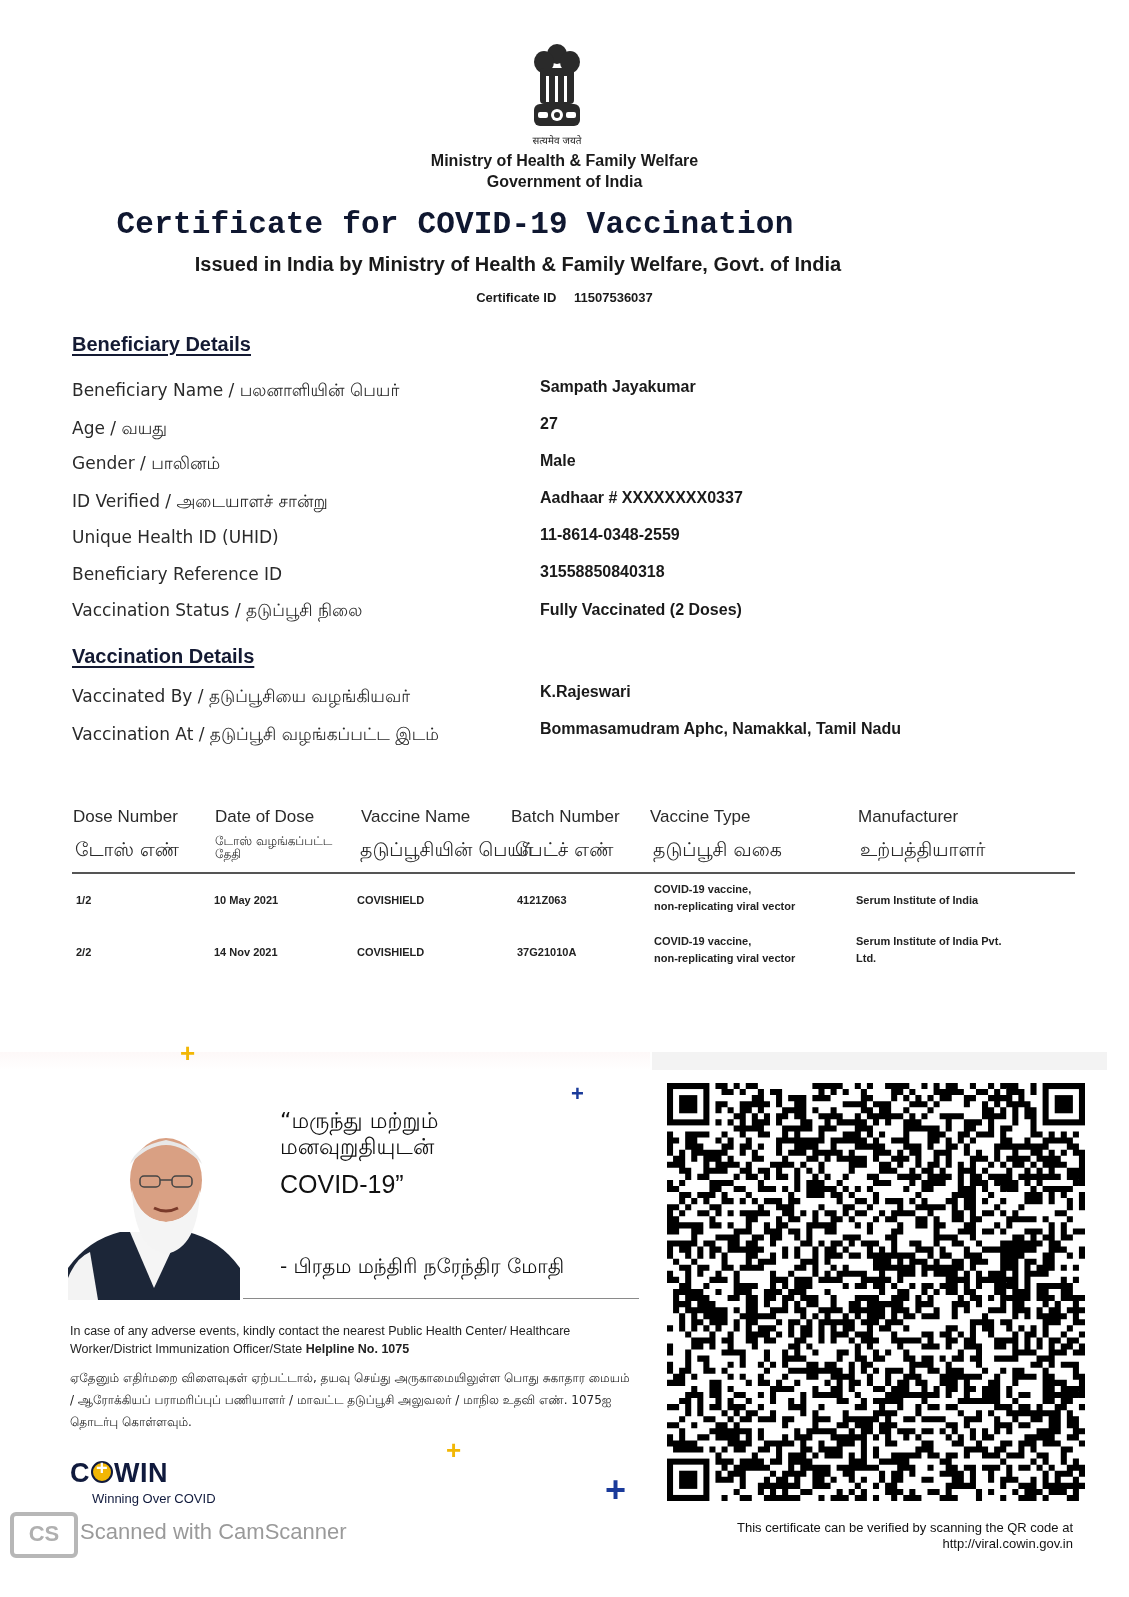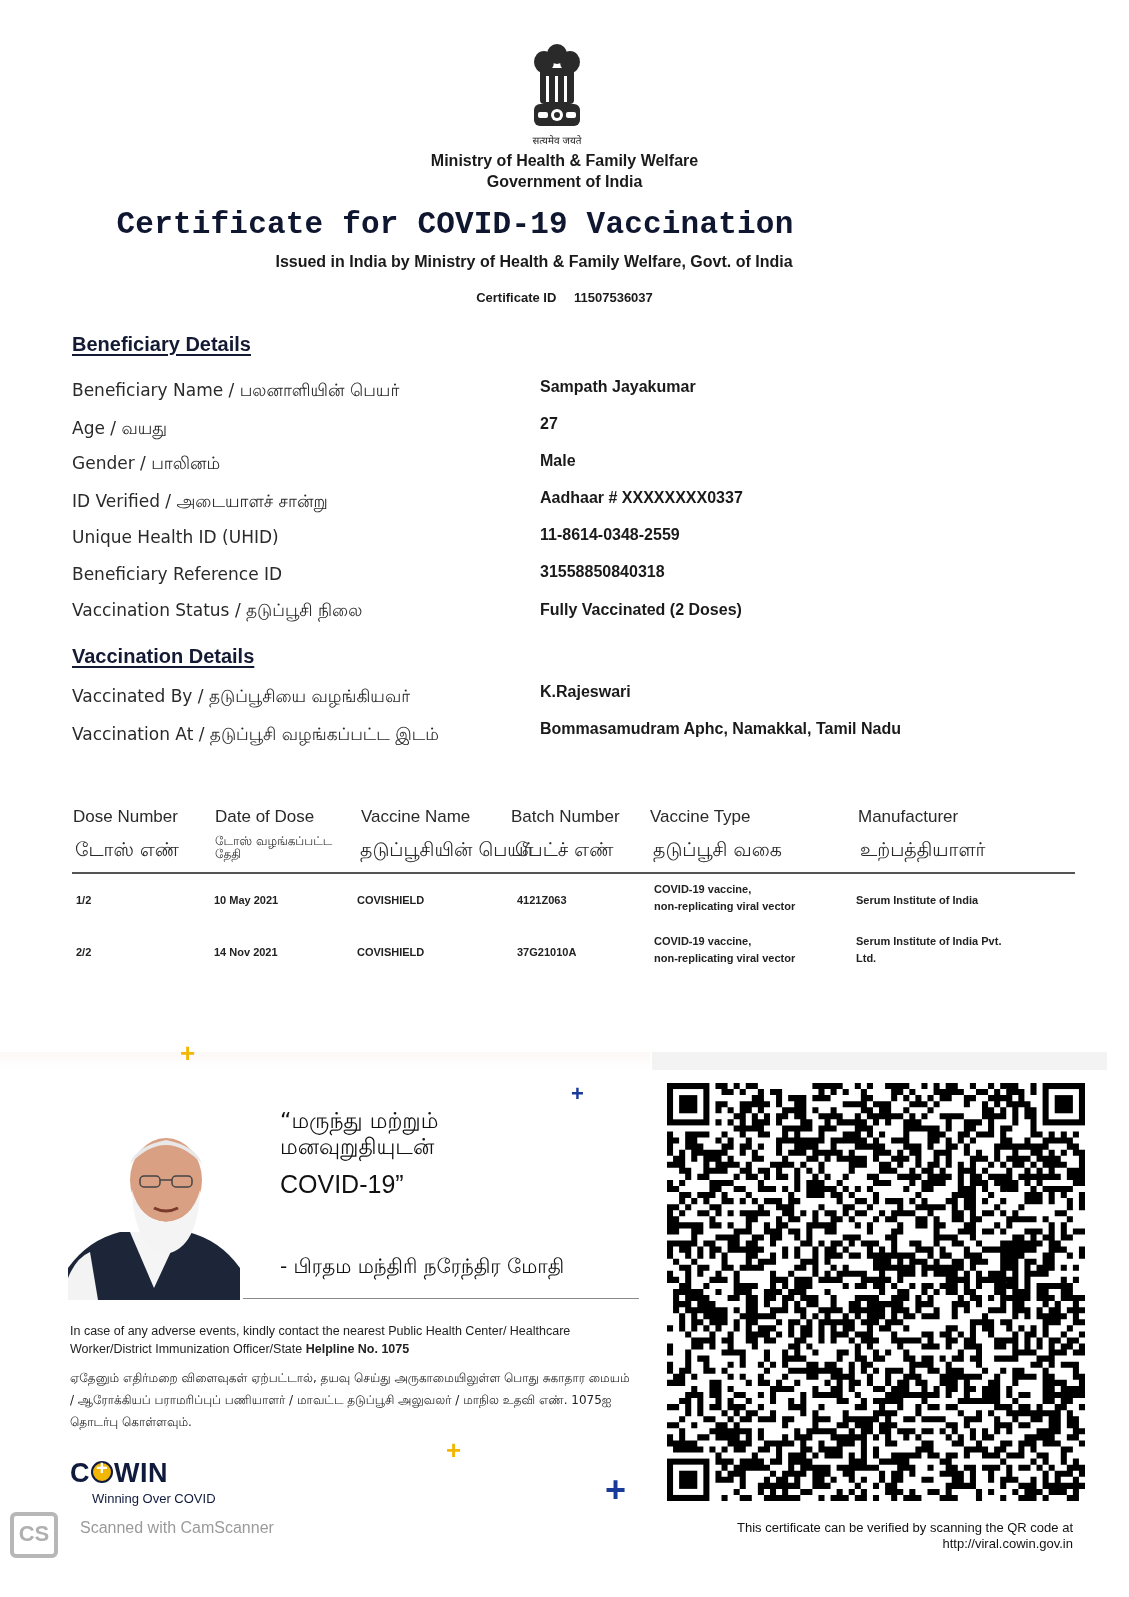--- a/index.html
+++ b/index.html
@@ -6,21 +6,21 @@
   html, body { width: 1129px; height: 1597px; background: #ffffff; overflow: hidden; }
   body { position: relative; font-family: "Liberation Sans", sans-serif; color: #111; }
 
   .abs { position: absolute; }
 
   
   .emblem { left: 528px; top: 40px; width: 58px; height: 100px; }
   .motto { left: 520px; top: 133px; width: 74px; text-align: center; font-size: 10px; font-family: "DejaVu Sans", sans-serif; color: #222; }
   .ministry { left: 0; top: 150px; width: 1129px; text-align: center; font-size: 16px; font-weight: bold; color: #1a1a1a; line-height: 21px; }
   .title { left: 0; top: 207px; width: 910px; text-align: center; font-size: 31px; font-weight: bold; color: #0f1730; letter-spacing: 0.2px; font-family: Liberation Mono, monospace; }
-  .subtitle { left: 16px; top: 253px; width: 1036px; text-align: center; font-size: 16px; font-weight: bold; color: #1a1a1a; }
+  .subtitle { left: 0; top: 253px; width: 1036px; text-align: center; font-size: 20px; font-weight: bold; color: #1a1a1a; }
   .cert-id { left: 0; top: 290px; width: 1129px; text-align: center; font-size: 13px; font-weight: bold; color: #1a1a1a; }
   .cert-id span + span { margin-left: 14px; }
 
   
   .section-heading { font-size: 20px; color: #141a33; text-decoration: underline; text-underline-offset: 3px; font-weight: 600; }
   .ben-heading { left: 72px; top: 333px; }
   .vac-heading { left: 72px; top: 645px; }
 
   .detail-label { left: 72px; font-size: 17px; color: #2a2a2a; font-family: "DejaVu Sans", sans-serif; font-weight: normal; }
   .detail-value { left: 540px; font-size: 16px; font-weight: bold; color: #1a1a1a; }
@@ -45,22 +45,22 @@
   .banner-rule { left: 243px; top: 1298px; width: 396px; height: 1px; background: #8a8a8a; }
 
   .adverse-en { left: 70px; top: 1322px; width: 560px; font-size: 12.5px; line-height: 18px; color: #222; }
   .adverse-ta { left: 70px; top: 1367px; width: 560px; font-size: 12px; line-height: 22px; color: #222; font-family: "DejaVu Sans", sans-serif; }
 
   .cowin-logo { left: 70px; top: 1458px; font-size: 27px; font-weight: bold; color: #101a3d; letter-spacing: 0.5px; }
   .cowin-o { display: inline-block; width: 22px; height: 22px; border-radius: 50%; background: #f2b705; border: 2px solid #101a3d; vertical-align: -1px; margin: 0 1px; position: relative; }
   .cowin-o::after { content: "+"; position: absolute; left: 0; top: -6px; width: 18px; text-align: center; color: #fff; font-size: 20px; }
   .cowin-tag { left: 92px; top: 1491px; font-size: 13px; color: #101a3d; }
 
-  .cs-badge { left: 10px; top: 1512px; width: 48px; height: 46px; border: 4px solid #b7b7b7; border-radius: 6px; background: #fff; color: #b0b0b0; font-size: 22px; font-weight: bold; text-align: center; line-height: 36px; }
-  .cs-text { left: 80px; top: 1519px; font-size: 16px; color: #9a9a9a; }
+  .cs-badge { left: 10px; top: 1512px; width: 68px; height: 46px; border: 4px solid #b7b7b7; border-radius: 6px; background: #fff; color: #b0b0b0; font-size: 22px; font-weight: bold; text-align: center; line-height: 36px; }
+  .cs-text { left: 80px; top: 1519px; font-size: 22px; color: #9a9a9a; }
 
   .qr { left: 667px; top: 1083px; width: 418px; height: 418px; background: #fff; }
   .verify { left: 650px; top: 1520px; width: 423px; text-align: right; font-size: 13px; line-height: 16px; color: #111; }
 </style>
 </head>
 <body>
 
 <div class="abs emblem">
   <svg width="58" height="100" viewBox="0 0 58 100">
     <g fill="#2a2a2a">

